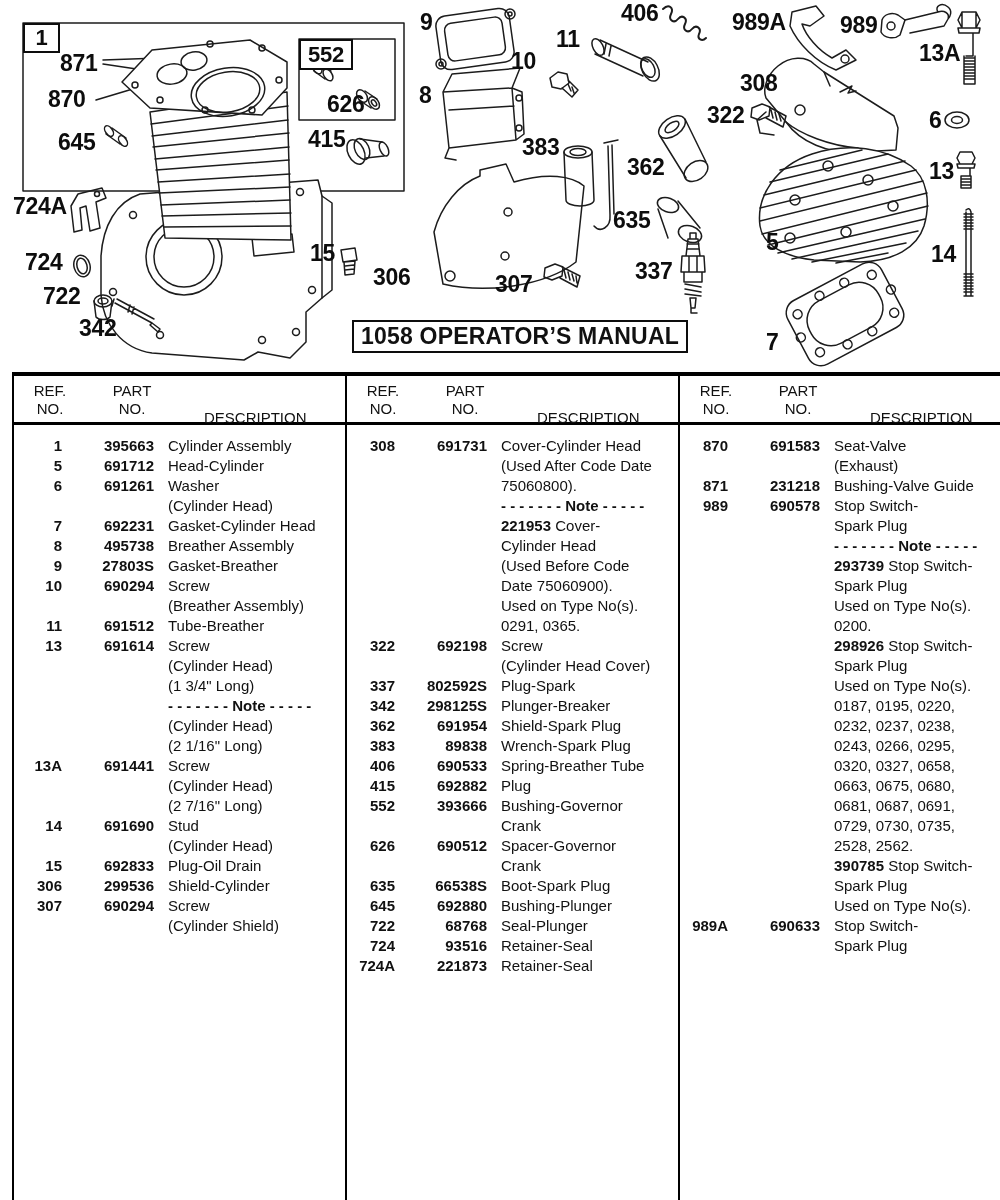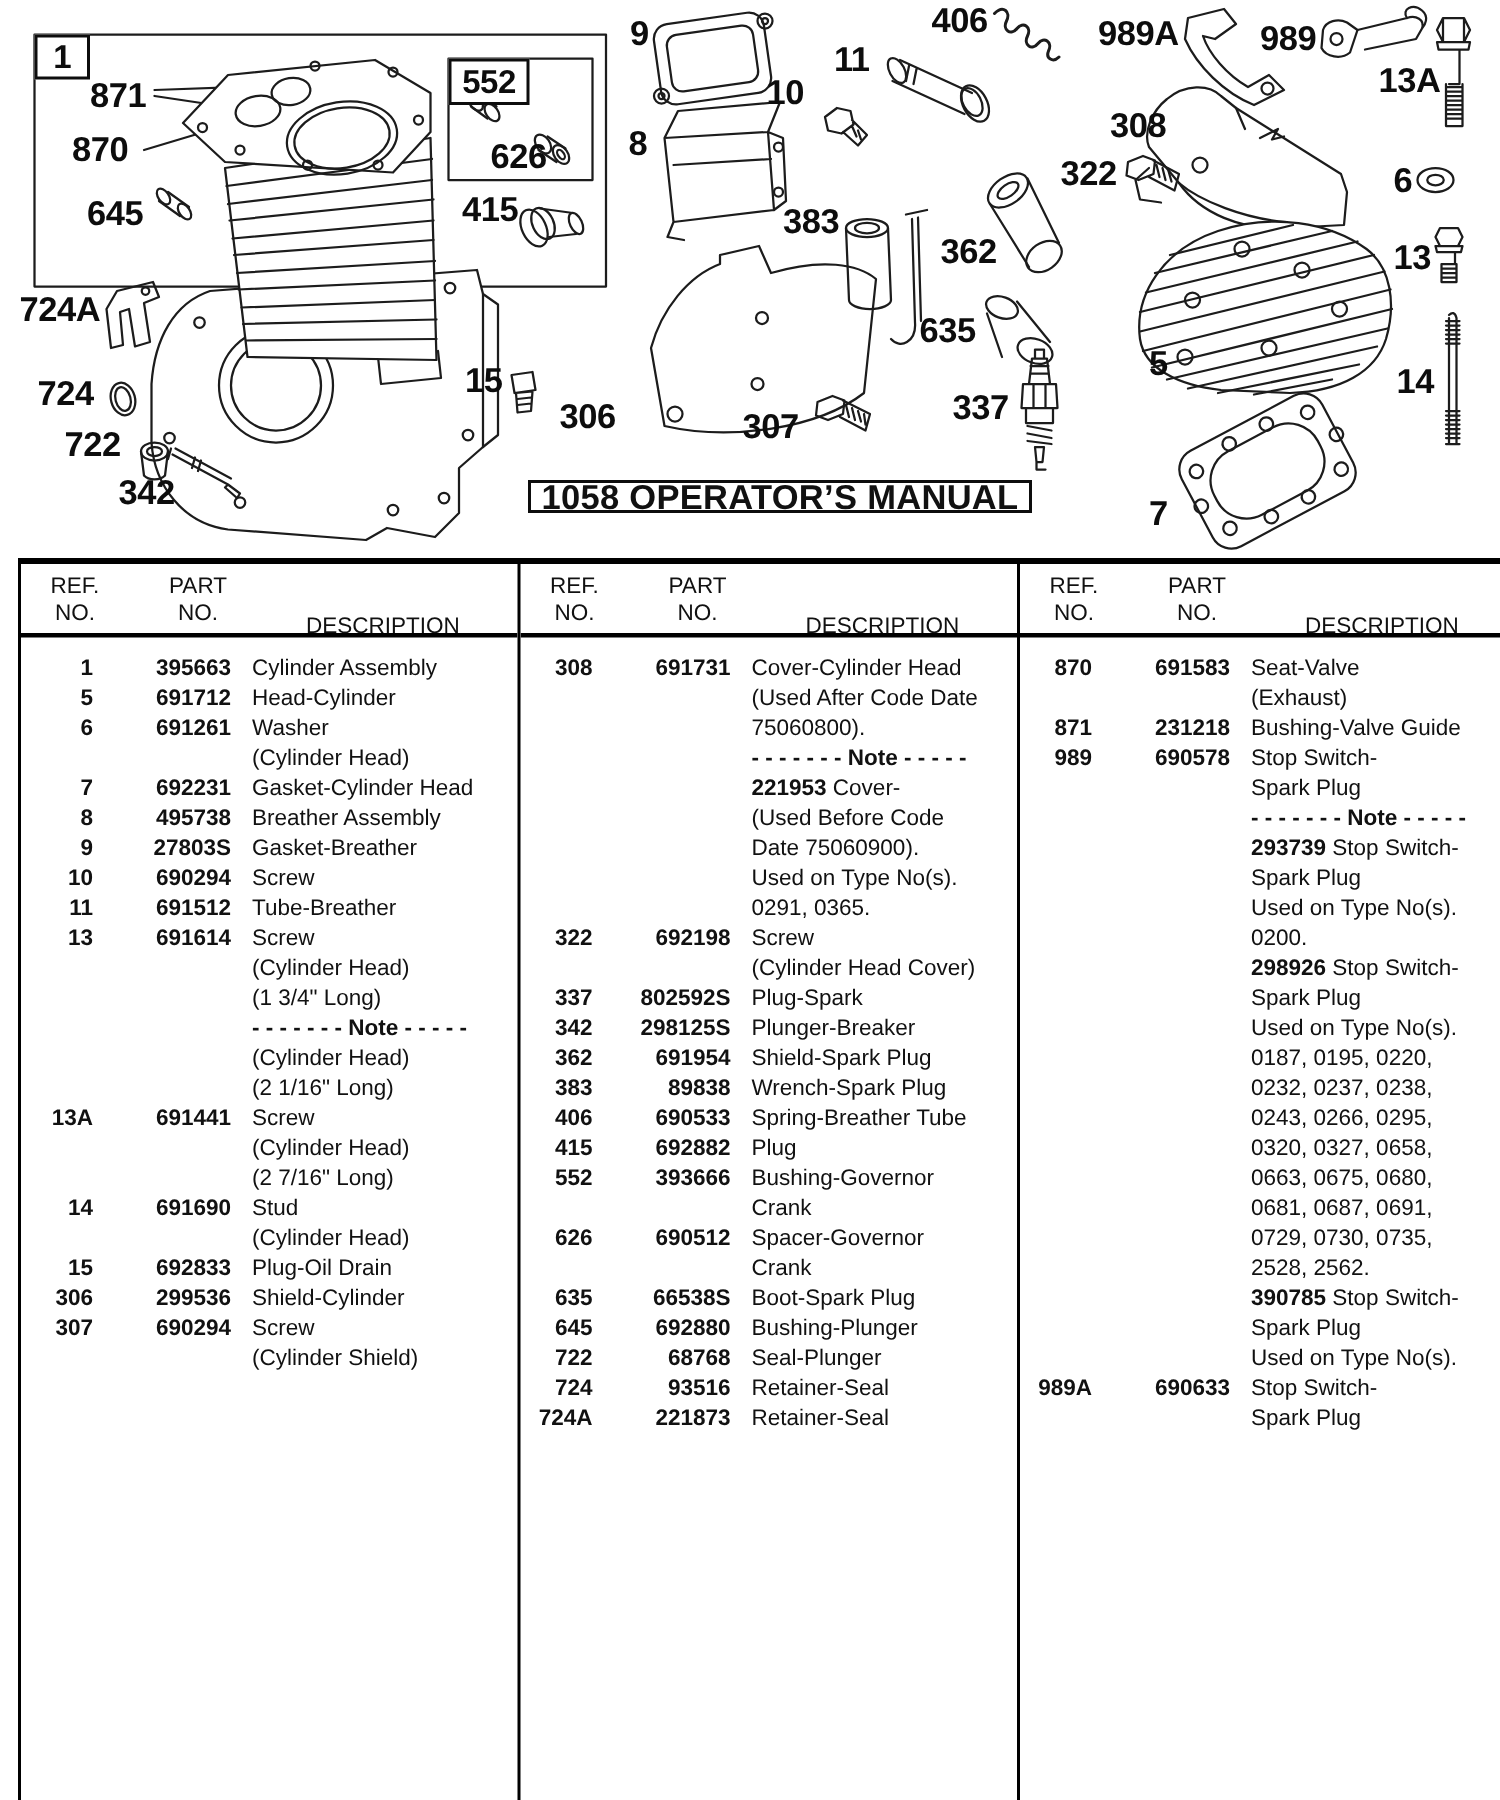--- a/index.html
+++ b/index.html
@@ -4,21 +4,21 @@
 <style>
   html,body{margin:0;padding:0;background:#fff;}
   .page{position:relative;width:1000px;height:1200px;background:#fff;overflow:hidden;
         font-family:"Liberation Sans",sans-serif;color:#111;}
   .diagram{position:absolute;left:0;top:0;width:1000px;height:372px;}
   .diagram svg{position:absolute;left:0;top:0;}
   .callout{position:absolute;font-weight:700;font-size:23px;line-height:1;
            letter-spacing:-0.3px;white-space:nowrap;color:#0d0d0d;}
   .callout.boxed{display:flex;align-items:center;justify-content:center;
            border:2.5px solid #0d0d0d;background:#fff;box-sizing:border-box;font-size:22px;}
-  .manual-box{position:absolute;left:352px;top:320px;width:336px;height:22px;
+  .manual-box{position:absolute;left:352px;top:320px;width:336px;height:33px;
            border:2px solid #0d0d0d;background:#fff;display:flex;align-items:center;
            justify-content:center;font-weight:700;font-size:23px;letter-spacing:0.2px;box-sizing:border-box;}
   .pt{position:absolute;left:12px;top:372px;width:1000px;height:860px;border-top:4px solid #000;
       display:grid;grid-template-columns:335px 333px 332px;box-sizing:border-box;}
   .pt-col{box-sizing:border-box;border-right:2.5px solid #000;overflow:hidden;}
   .pt-col1{border-left:2.5px solid #000;}
   .pt-head{height:49px;border-bottom:3.5px solid #000;display:grid;
       grid-template-columns:72px 80px 1fr;column-gap:6px;padding:6px 0 3px 0;
       box-sizing:border-box;font-size:15px;}
   .h-ref,.h-part{text-align:center;line-height:18px;}
@@ -286,20 +286,25 @@
             <div class="c-ref">9</div>
             <div class="c-part">27803S</div>
             <div class="c-desc">Gasket-Breather</div>
           </div>
           <div class="prow">
             <div class="c-ref">10</div>
             <div class="c-part">690294</div>
             <div class="c-desc">Screw</div>
           </div>
           <div class="prow">
+            <div class="c-ref"></div>
+            <div class="c-part"></div>
+            <div class="c-desc">(Breather Assembly)</div>
+          </div>
+          <div class="prow">
             <div class="c-ref">11</div>
             <div class="c-part">691512</div>
             <div class="c-desc">Tube-Breather</div>
           </div>
           <div class="prow">
             <div class="c-ref">13</div>
             <div class="c-part">691614</div>
             <div class="c-desc">Screw</div>
           </div>
           <div class="prow">
@@ -408,20 +413,25 @@
             <div class="c-desc"><span class="b">- - - - - - - Note - - - - -</span></div>
           </div>
           <div class="prow">
             <div class="c-ref"></div>
             <div class="c-part"></div>
             <div class="c-desc"><span class="b">221953 </span>Cover-</div>
           </div>
           <div class="prow">
             <div class="c-ref"></div>
             <div class="c-part"></div>
+            <div class="c-desc">Cylinder Head</div>
+          </div>
+          <div class="prow">
+            <div class="c-ref"></div>
+            <div class="c-part"></div>
             <div class="c-desc">(Used Before Code</div>
           </div>
           <div class="prow">
             <div class="c-ref"></div>
             <div class="c-part"></div>
             <div class="c-desc">Date 75060900).</div>
           </div>
           <div class="prow">
             <div class="c-ref"></div>
             <div class="c-part"></div>

